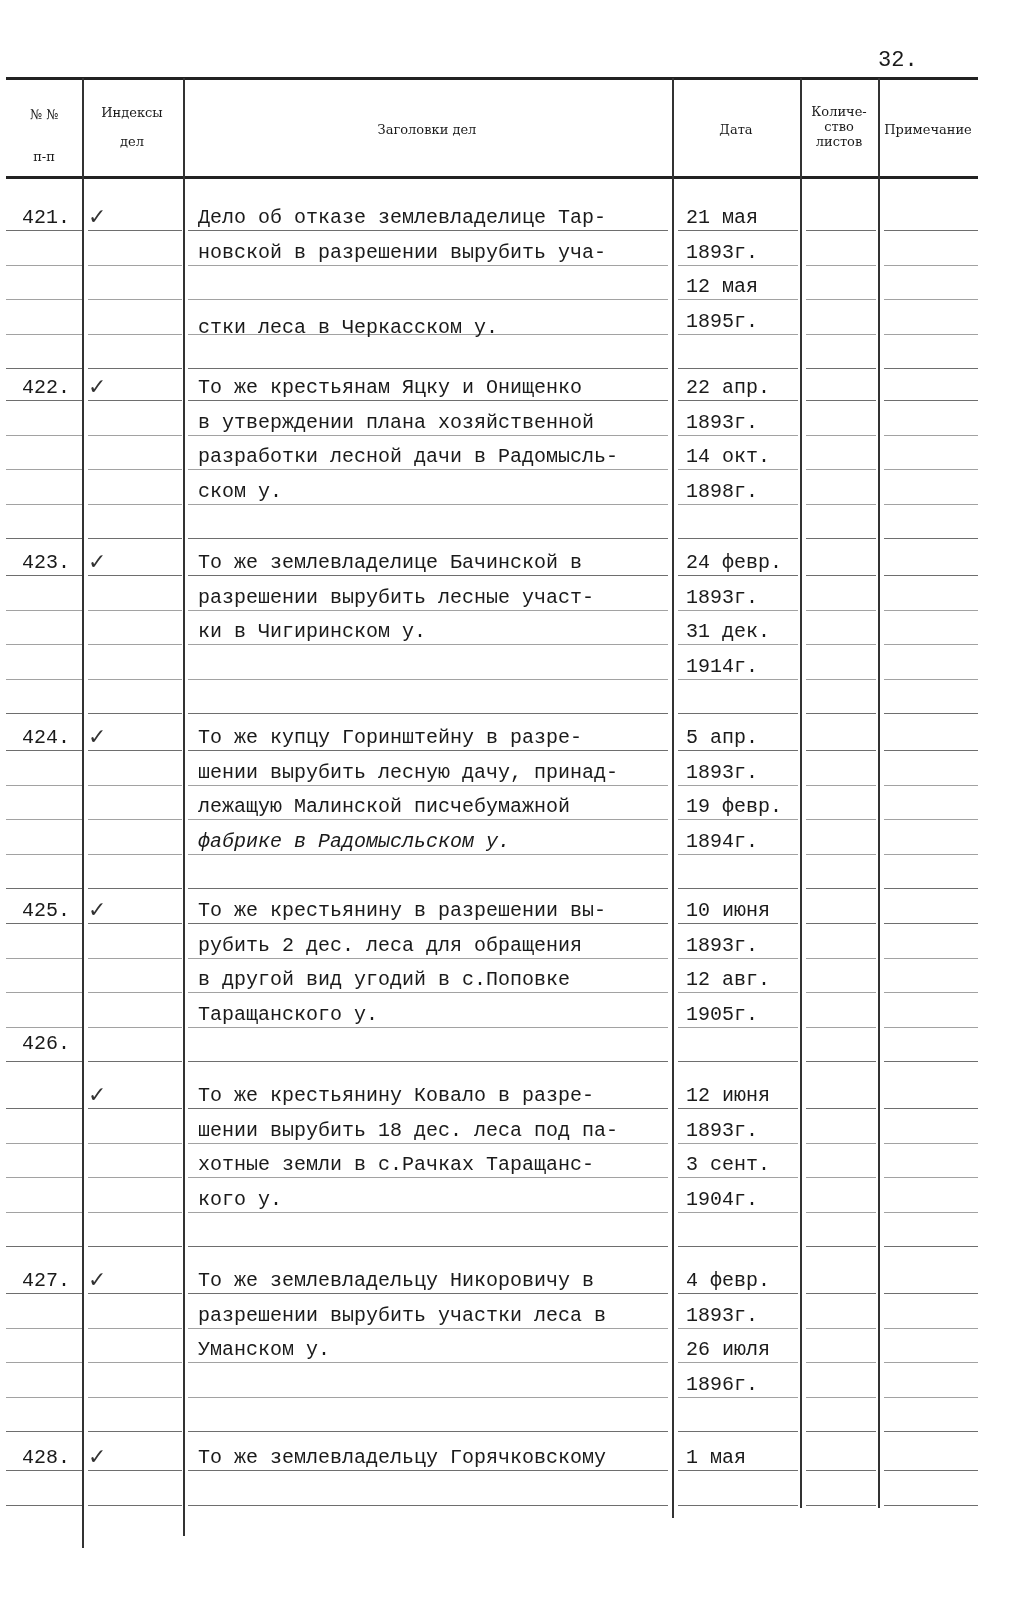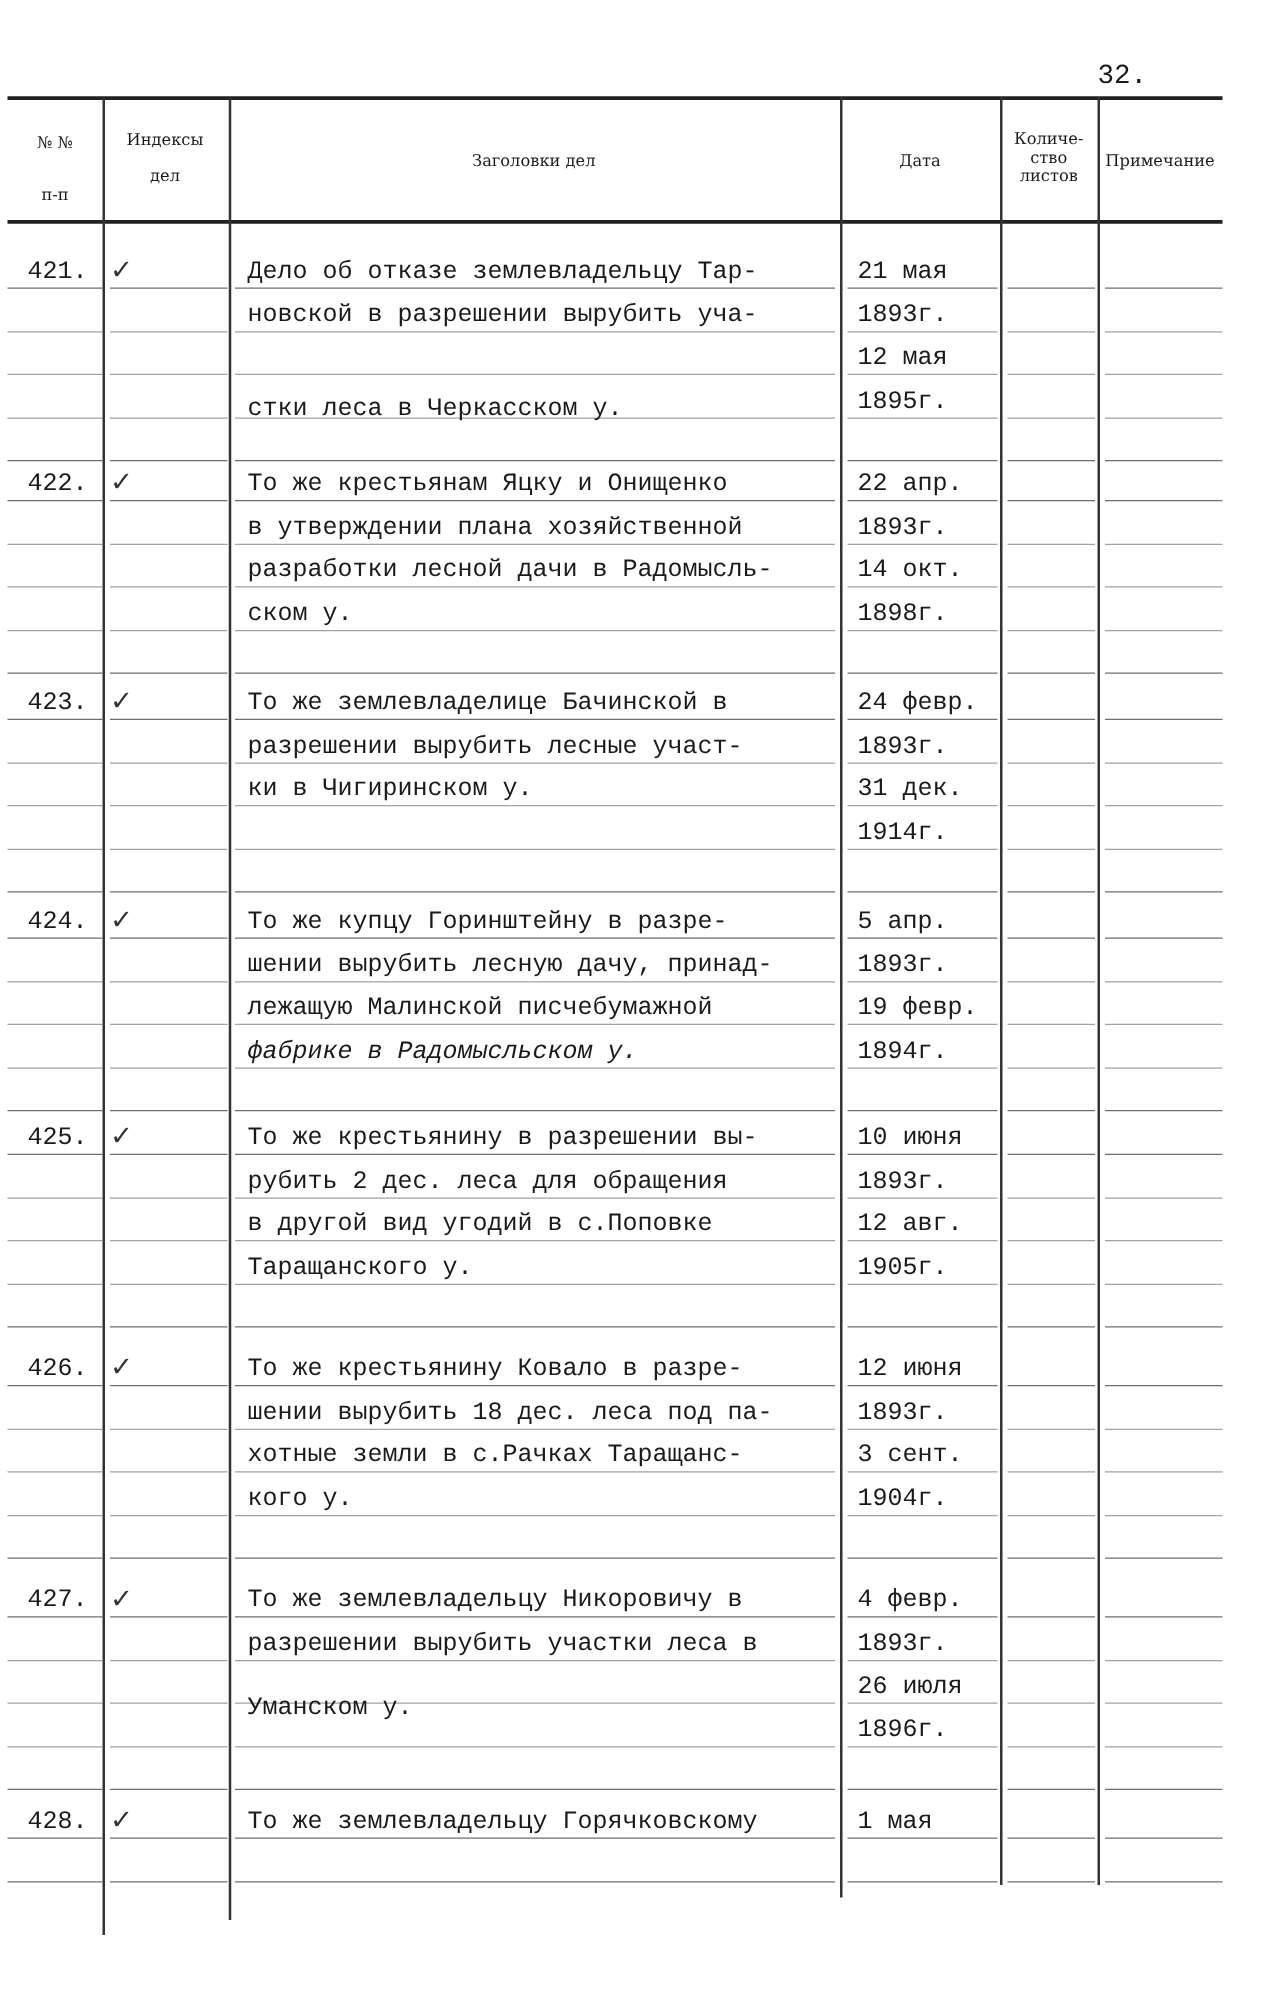--- a/index.html
+++ b/index.html
@@ -78,21 +78,21 @@
         <div class="row-line" style="left: 806px; width: 70px; top: 333.5px; opacity: 0.55;"></div>
         <div class="row-line" style="left: 884px; width: 94px; top: 333.5px; opacity: 0.55;"></div>
         <div class="row-line" style="left: 6px; width: 76px; top: 368px; opacity: 0.85;"></div>
         <div class="row-line" style="left: 88px; width: 94px; top: 368px; opacity: 0.85;"></div>
         <div class="row-line" style="left: 188px; width: 480px; top: 368px; opacity: 0.85;"></div>
         <div class="row-line" style="left: 678px; width: 120px; top: 368px; opacity: 0.85;"></div>
         <div class="row-line" style="left: 806px; width: 70px; top: 368px; opacity: 0.85;"></div>
         <div class="row-line" style="left: 884px; width: 94px; top: 368px; opacity: 0.85;"></div>
         <div class="cell num" style="top: 206px;">421.</div>
         <span class="check" style="left: 88px; top: 204px;">✓</span>
-        <div class="cell title-line" style="top: 206px;">Дело об отказе землевладельцу Тар-</div>
+        <div class="cell title-line" style="top: 206px;">Дело об отказе землевладелице Тар-</div>
         <div class="cell title-line" style="top: 240.5px;">новской в разрешении вырубить уча-</div>
         <div class="cell title-line" style="top: 292px; margin-top: 24px;">стки леса в Черкасском у.</div>
         <div class="cell date-line" style="top: 206px;">21 мая</div>
         <div class="cell date-line" style="top: 240.5px;">1893г.</div>
         <div class="cell date-line" style="top: 275px;">12 мая</div>
         <div class="cell date-line" style="top: 309.5px;">1895г.</div>
         <div class="cell" style="left: 806px; top: 206px;"></div>
         <div class="cell" style="left: 884px; top: 206px;"></div>
       </div>
       <div>
@@ -294,21 +294,21 @@
         <div class="row-line" style="left: 188px; width: 480px; top: 1211.5px; opacity: 0.55;"></div>
         <div class="row-line" style="left: 678px; width: 120px; top: 1211.5px; opacity: 0.55;"></div>
         <div class="row-line" style="left: 806px; width: 70px; top: 1211.5px; opacity: 0.55;"></div>
         <div class="row-line" style="left: 884px; width: 94px; top: 1211.5px; opacity: 0.55;"></div>
         <div class="row-line" style="left: 6px; width: 76px; top: 1246px; opacity: 0.85;"></div>
         <div class="row-line" style="left: 88px; width: 94px; top: 1246px; opacity: 0.85;"></div>
         <div class="row-line" style="left: 188px; width: 480px; top: 1246px; opacity: 0.85;"></div>
         <div class="row-line" style="left: 678px; width: 120px; top: 1246px; opacity: 0.85;"></div>
         <div class="row-line" style="left: 806px; width: 70px; top: 1246px; opacity: 0.85;"></div>
         <div class="row-line" style="left: 884px; width: 94px; top: 1246px; opacity: 0.85;"></div>
-        <div class="cell num" style="top: 1084px;">426.</div>
+        <div class="cell num" style="top: 1032px;">426.</div>
         <span class="check" style="left: 88px; top: 1082px;">✓</span>
         <div class="cell title-line" style="top: 1084px;">То же крестьянину Ковало в разре-</div>
         <div class="cell title-line" style="top: 1118.5px;">шении вырубить 18 дес. леса под па-</div>
         <div class="cell title-line" style="top: 1153px;">хотные земли в с.Рачках Таращанс-</div>
         <div class="cell title-line" style="top: 1187.5px;">кого у.</div>
         <div class="cell date-line" style="top: 1084px;">12 июня</div>
         <div class="cell date-line" style="top: 1118.5px;">1893г.</div>
         <div class="cell date-line" style="top: 1153px; text-align: right;">3 сент.</div>
         <div class="cell date-line" style="top: 1187.5px;">1904г.</div>
         <div class="cell" style="left: 806px; top: 1084px;"></div>
@@ -342,21 +342,21 @@
         <div class="row-line" style="left: 6px; width: 76px; top: 1431px; opacity: 0.85;"></div>
         <div class="row-line" style="left: 88px; width: 94px; top: 1431px; opacity: 0.85;"></div>
         <div class="row-line" style="left: 188px; width: 480px; top: 1431px; opacity: 0.85;"></div>
         <div class="row-line" style="left: 678px; width: 120px; top: 1431px; opacity: 0.85;"></div>
         <div class="row-line" style="left: 806px; width: 70px; top: 1431px; opacity: 0.85;"></div>
         <div class="row-line" style="left: 884px; width: 94px; top: 1431px; opacity: 0.85;"></div>
         <div class="cell num" style="top: 1269px;">427.</div>
         <span class="check" style="left: 88px; top: 1267px;">✓</span>
         <div class="cell title-line" style="top: 1269px;">То же землевладельцу Никоровичу в</div>
         <div class="cell title-line" style="top: 1303.5px;">разрешении вырубить участки леса в</div>
-        <div class="cell title-line" style="top: 1338px; margin-top: 17px;">Уманском у.</div>
+        <div class="cell title-line" style="top: 1338px;">Уманском у.</div>
         <div class="cell date-line" style="top: 1269px;">4 февр.</div>
         <div class="cell date-line" style="top: 1303.5px;">1893г.</div>
         <div class="cell date-line" style="top: 1338px;">26 июля</div>
         <div class="cell date-line" style="top: 1372.5px;">1896г.</div>
         <div class="cell" style="left: 806px; top: 1269px;"></div>
         <div class="cell" style="left: 884px; top: 1269px;"></div>
       </div>
       <div>
         <div class="row-line" style="left: 6px; width: 76px; top: 1470px; opacity: 0.85;"></div>
         <div class="row-line" style="left: 88px; width: 94px; top: 1470px; opacity: 0.85;"></div>

